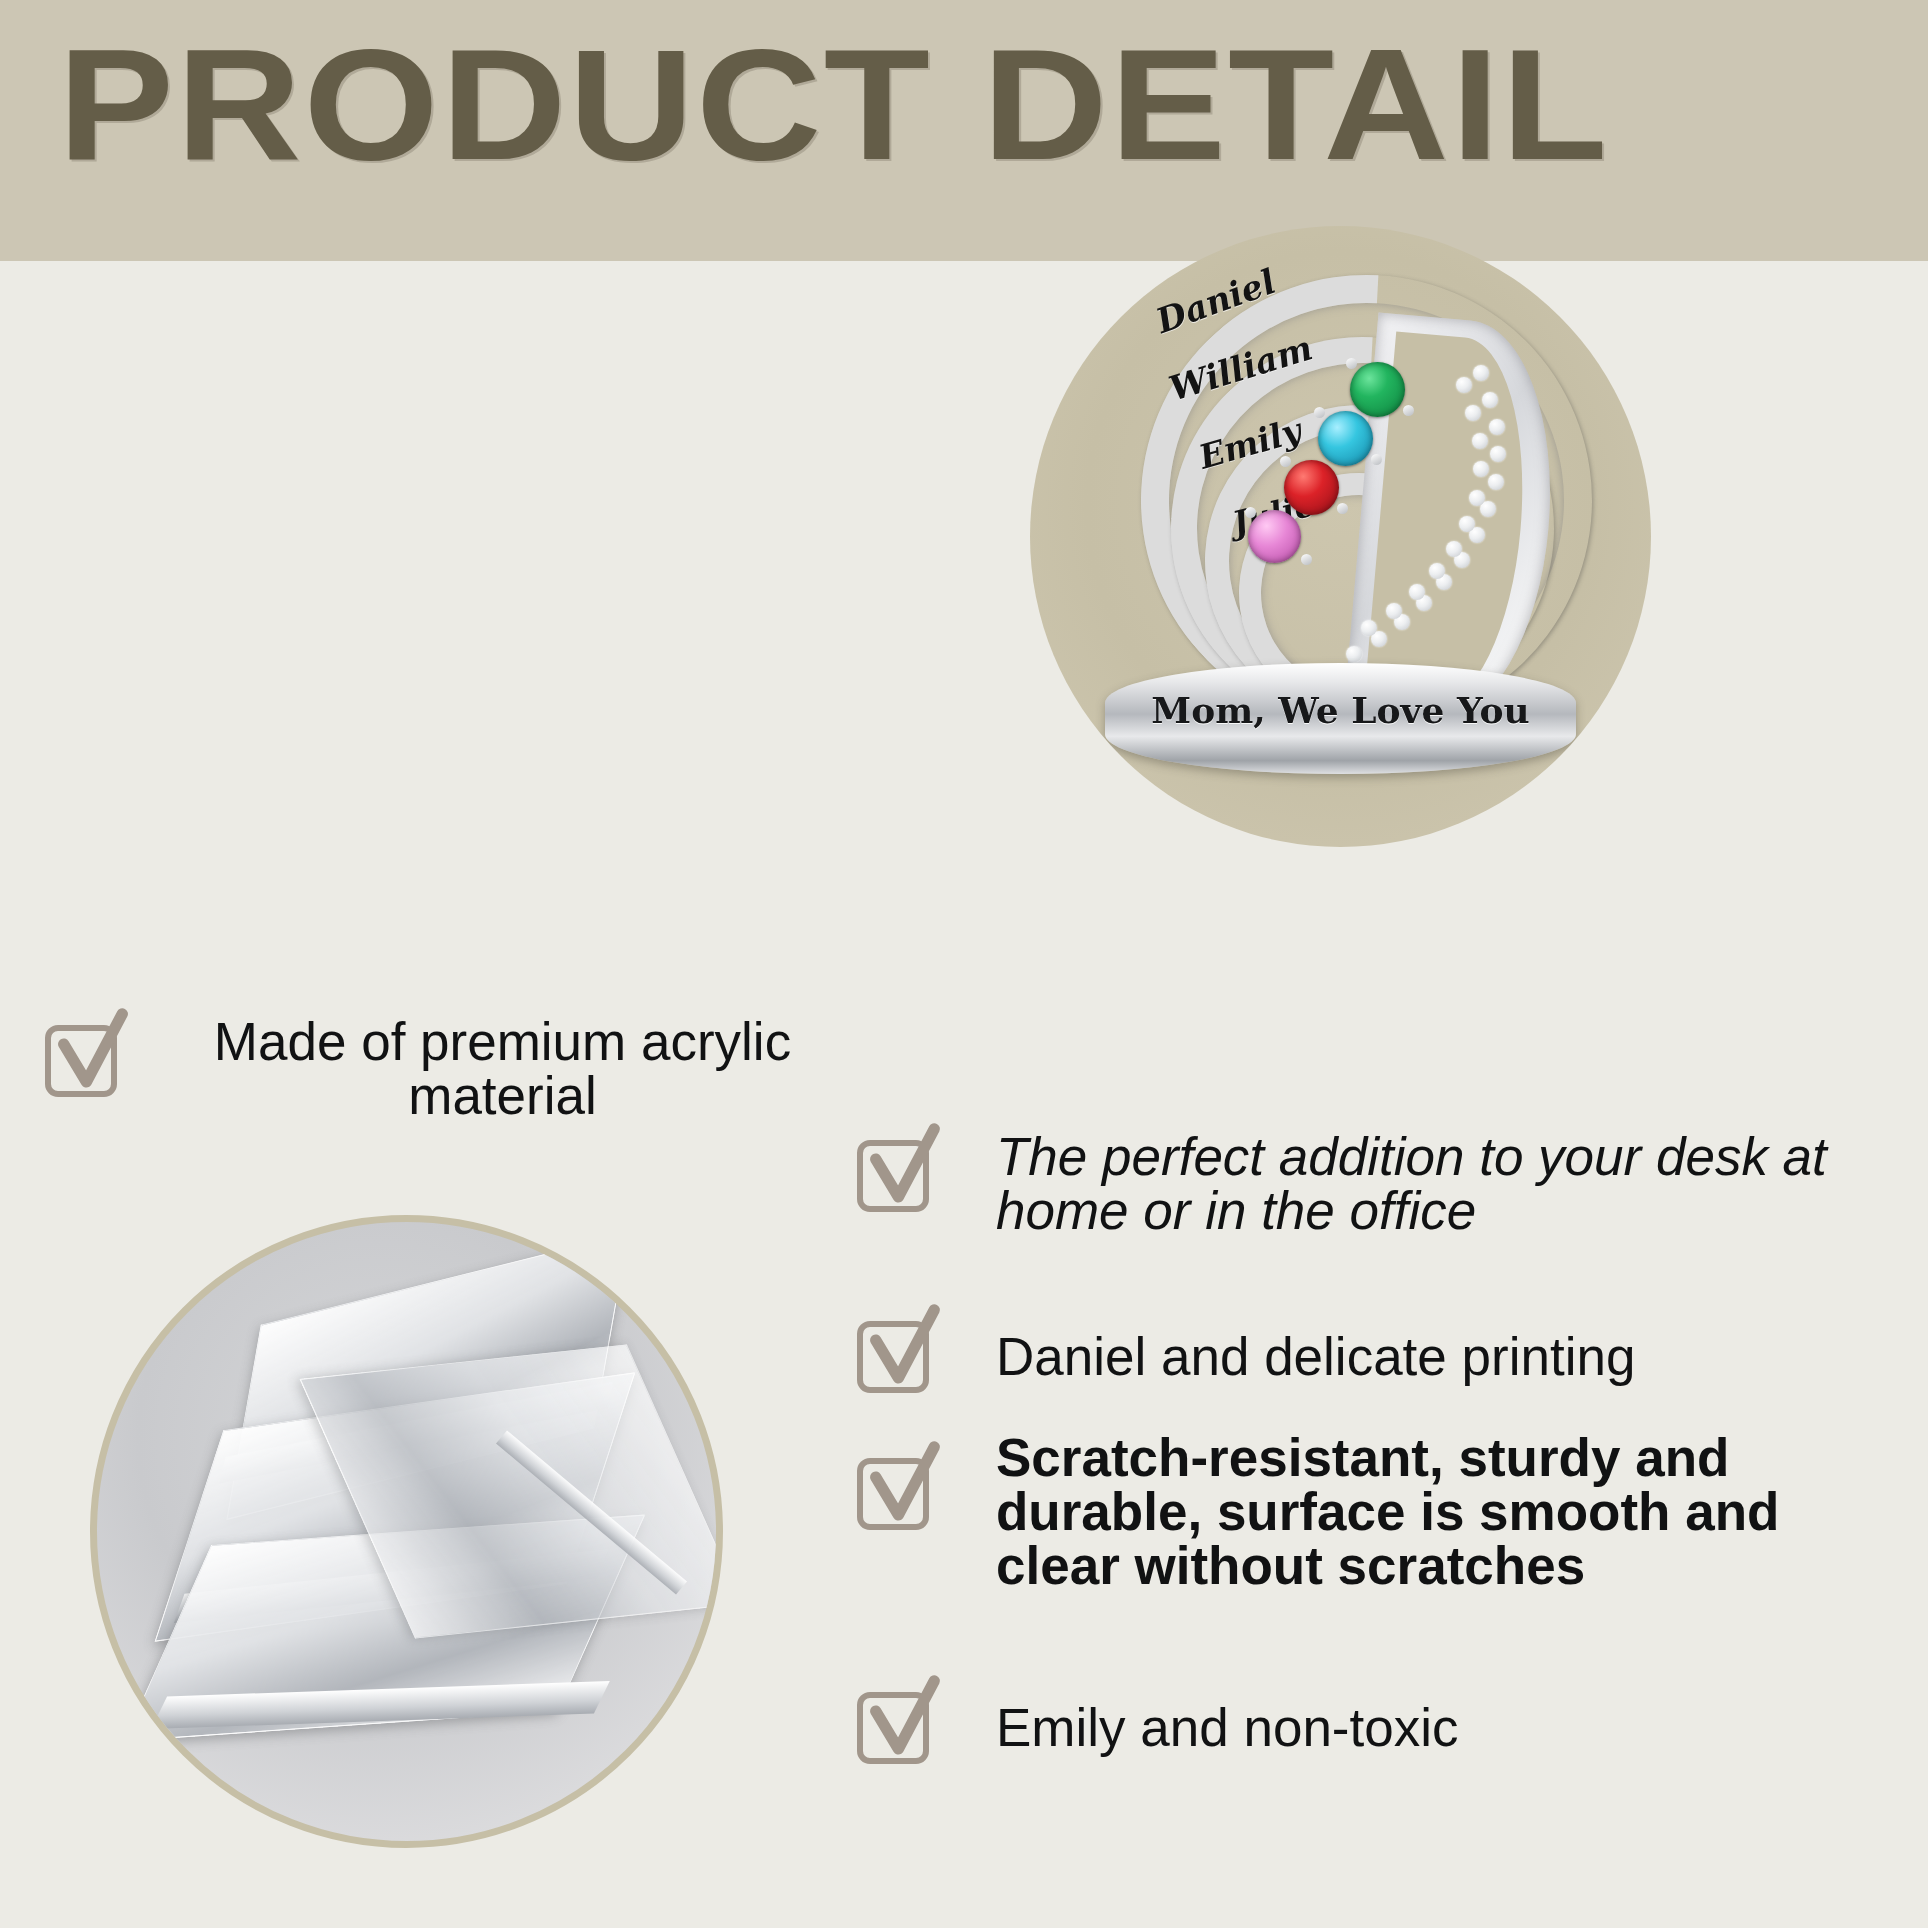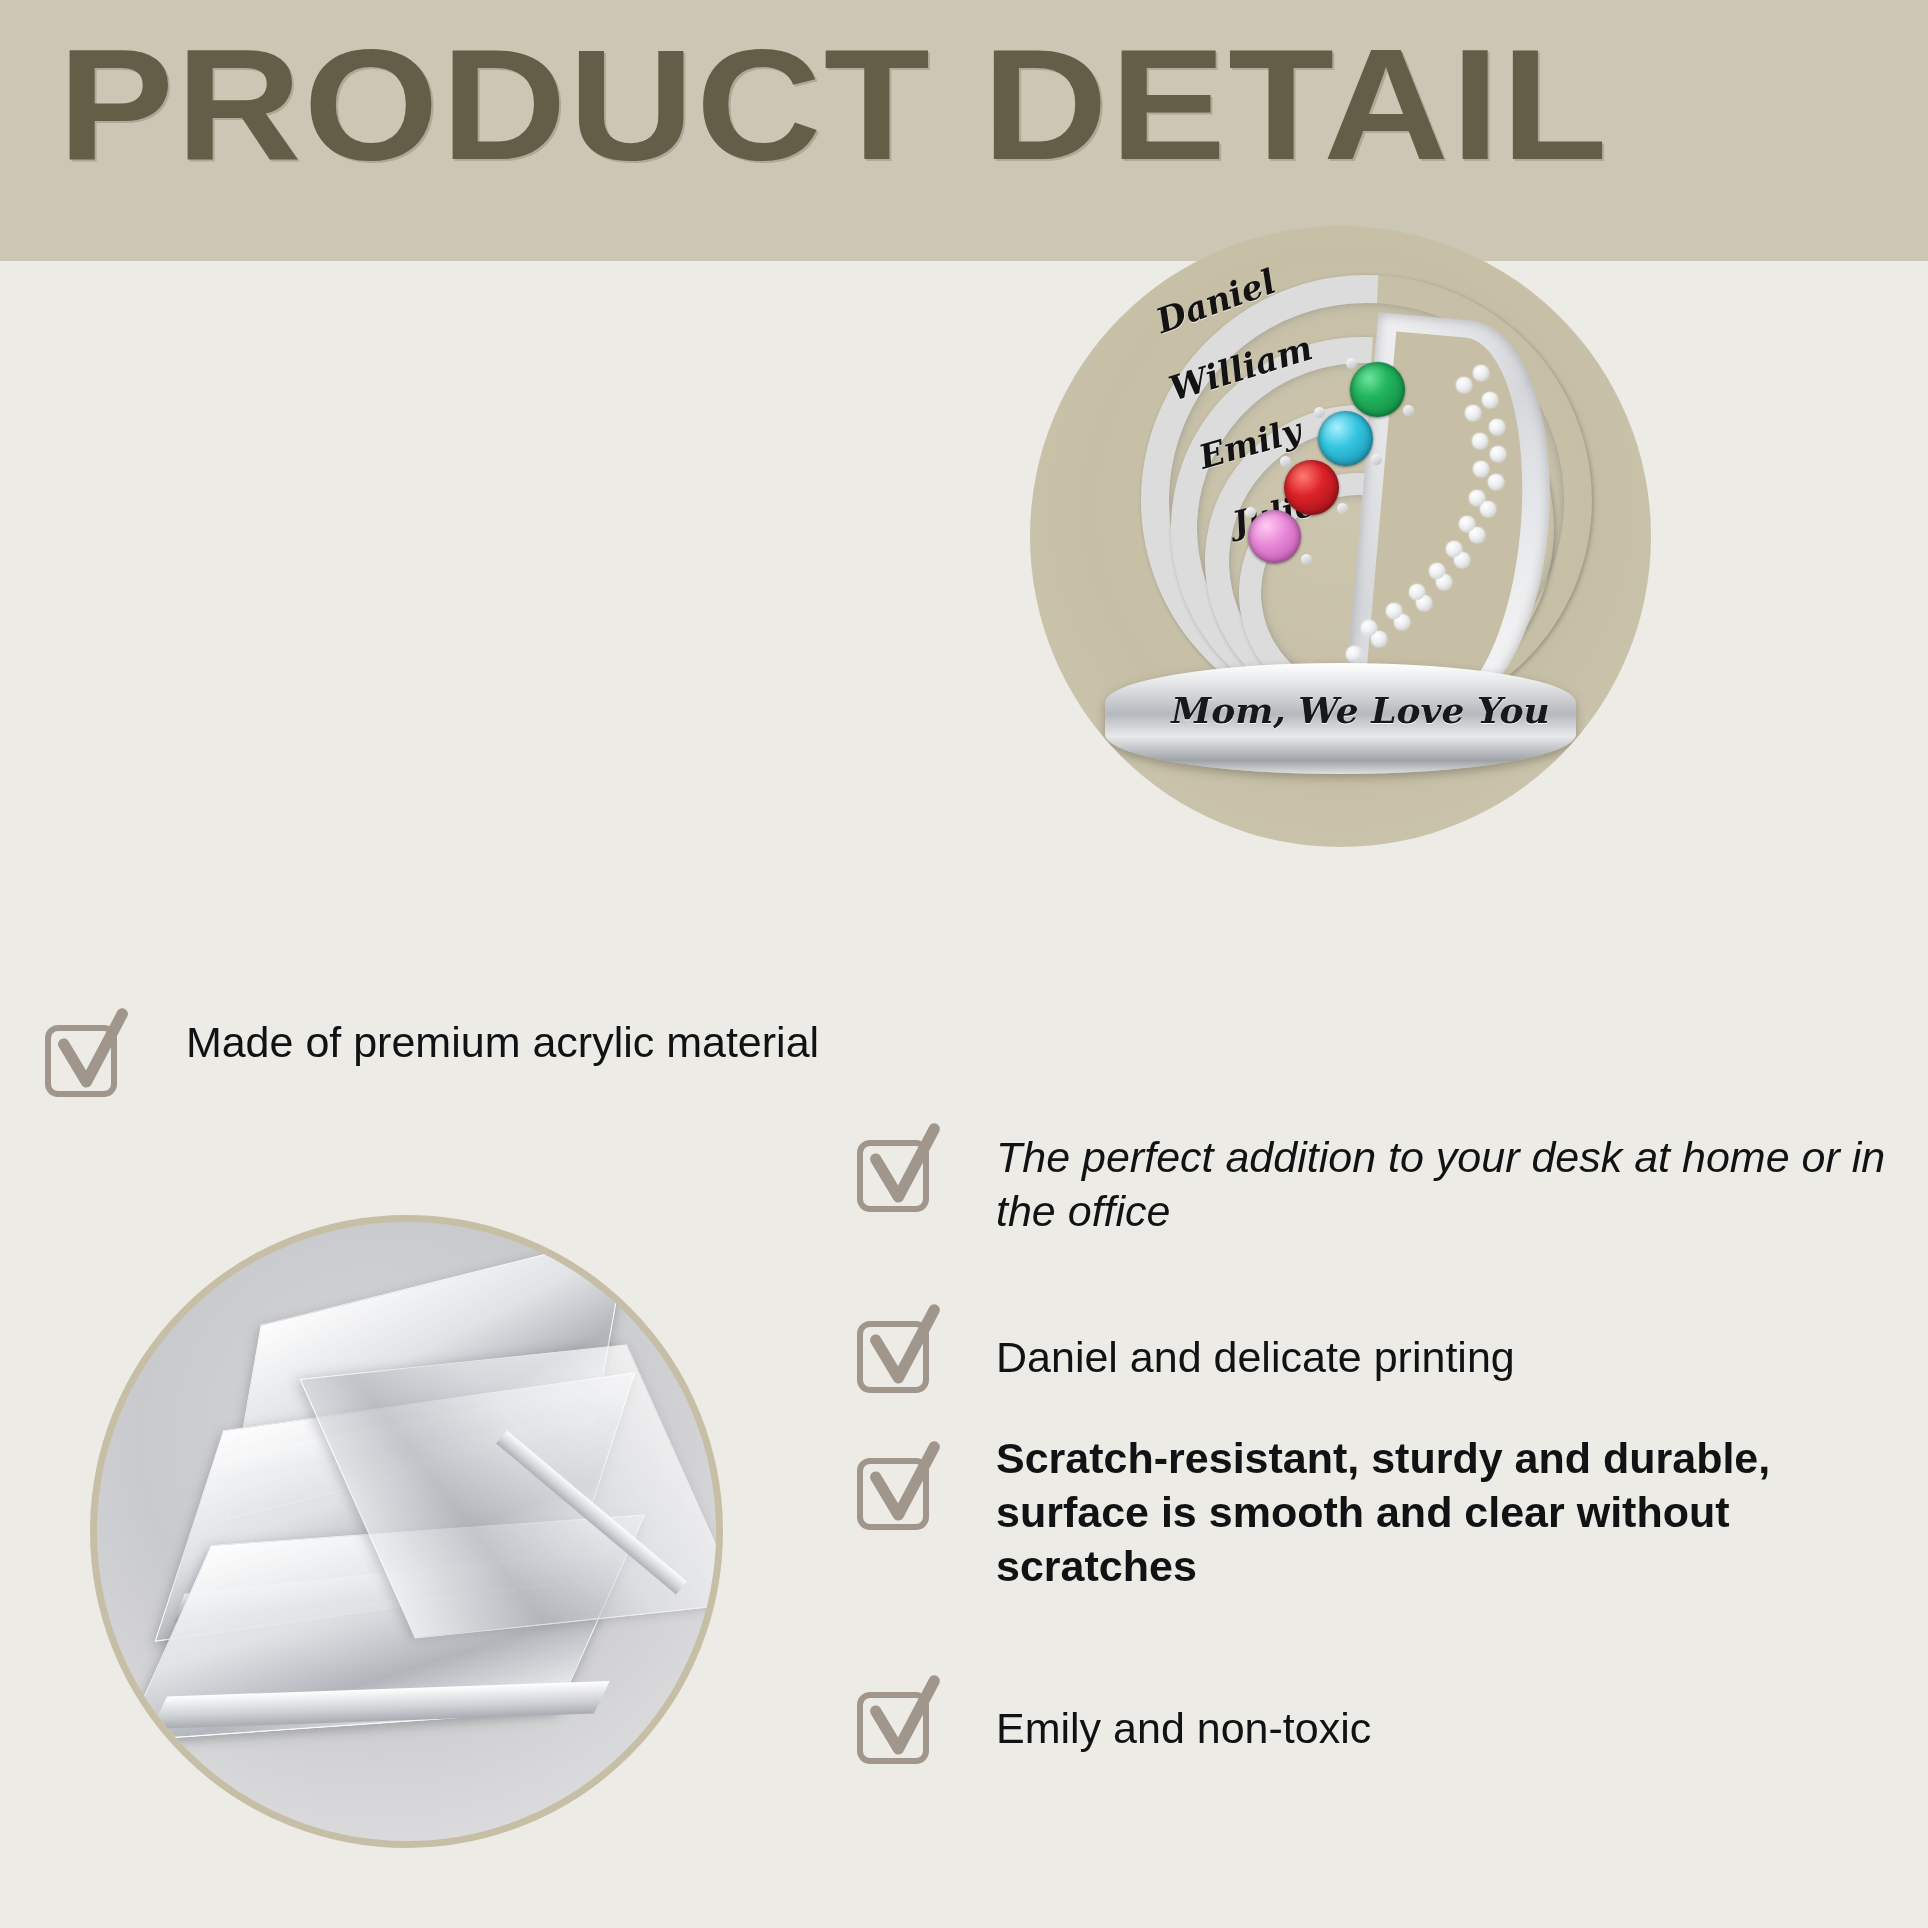--- a/index.html
+++ b/index.html
@@ -214,27 +214,25 @@
     border-radius: 50% / 36%;
     background: linear-gradient(180deg,#ffffff 0%,#e6e7e9 18%,#b5b8bd 46%,#e8e9eb 66%,#9fa3a8 88%,#dedfe2 100%);
     box-shadow: 0 3.8px 9.4px rgba(60,58,50,.35);
   }
   #ring-base-text {
     position: absolute;
     left: 75px; top: 463px;
     width: 471px;
     text-align: center;
     font-family: "DejaVu Serif", serif;
-    font-style: italic;
     font-weight: bold;
     font-size: 36px;
     color: #17181a;
     text-shadow: 0 0.9px 0 rgba(255,255,255,.85);
     white-space: nowrap;
-    margin-left: 20px;
   }
 
   
   #photo-sheets {
     left: 90px;
     top: 1215px;
     width: 633px;
     height: 633px;
     border: 7.5px solid #c6bfa6;
     background: radial-gradient(circle at 45% 35%, #d5d6d8 0%, #c9cacd 45%, #dcdcde 80%, #e7e7e8 100%);
@@ -269,21 +267,21 @@
     left: 13px;
     top: -7.5px;
     width: 70px;
     height: 85px;
     overflow: visible;
   }
   .check-text {
     position: absolute;
     color: #111213;
     font-family: "Liberation Sans", sans-serif;
-    font-size: 43px;
+    font-size: 53px;
     line-height: 54px;
   }
 
   #feature-left { left: 45px; top: 1019px; width: 829px; }
   #feature-left .check-text {
     left: 109px;
     top: -3.8px;
     width: 697px;
     text-align: center;
   }

